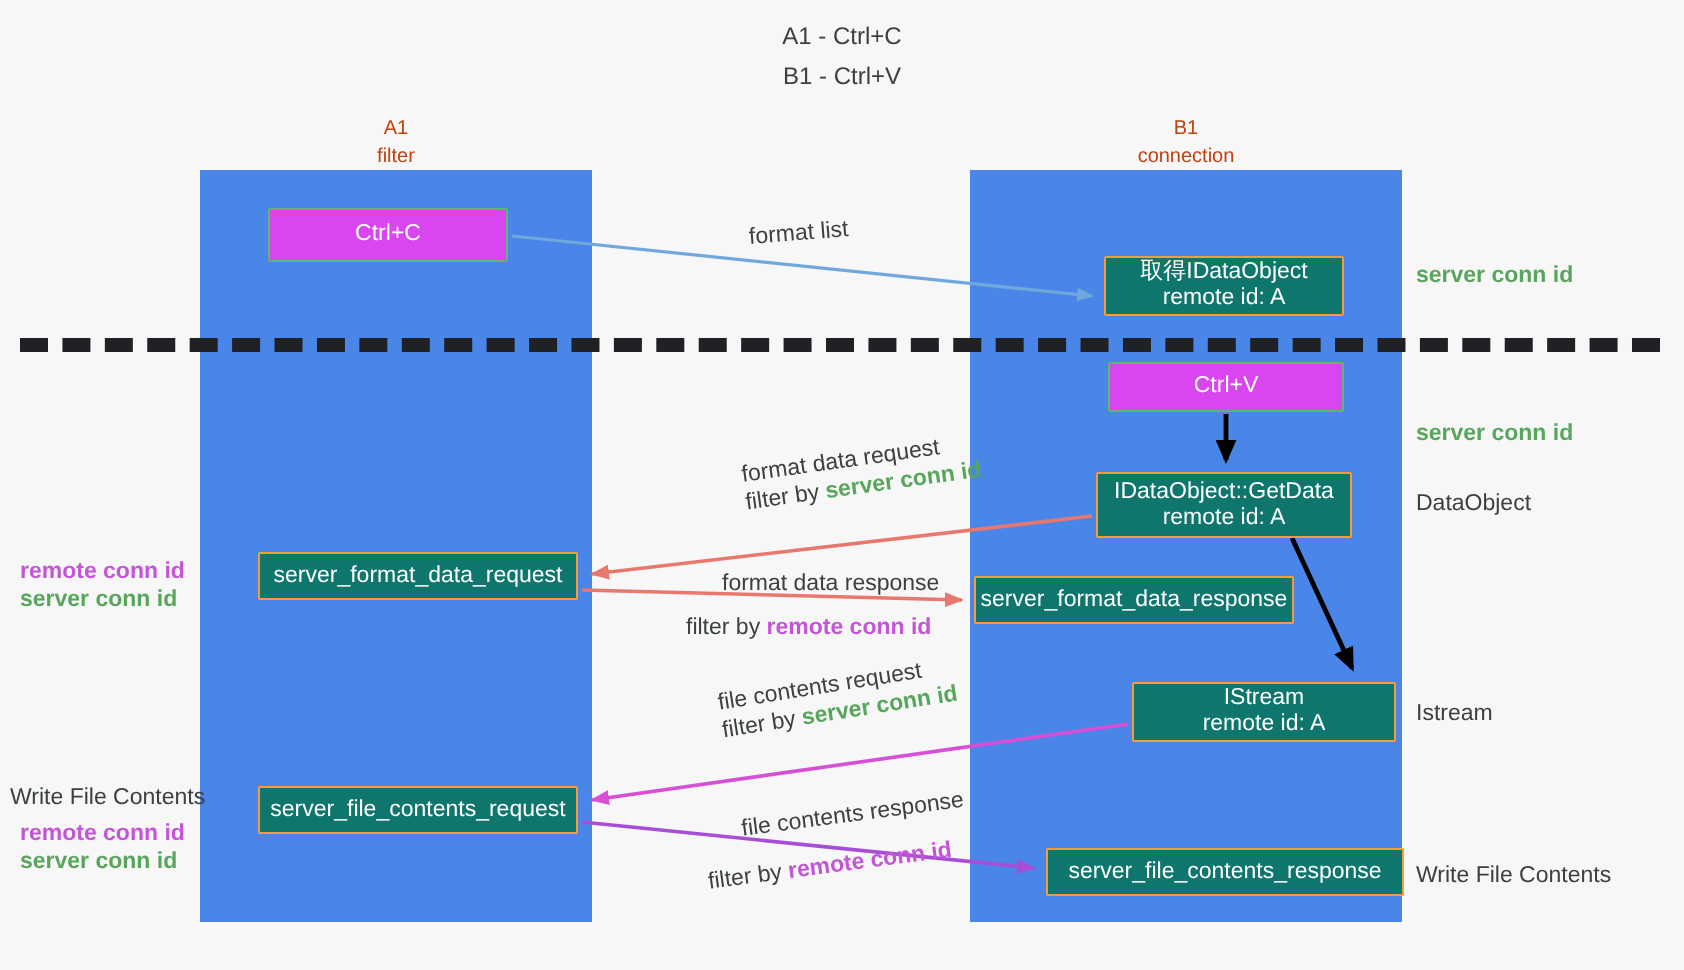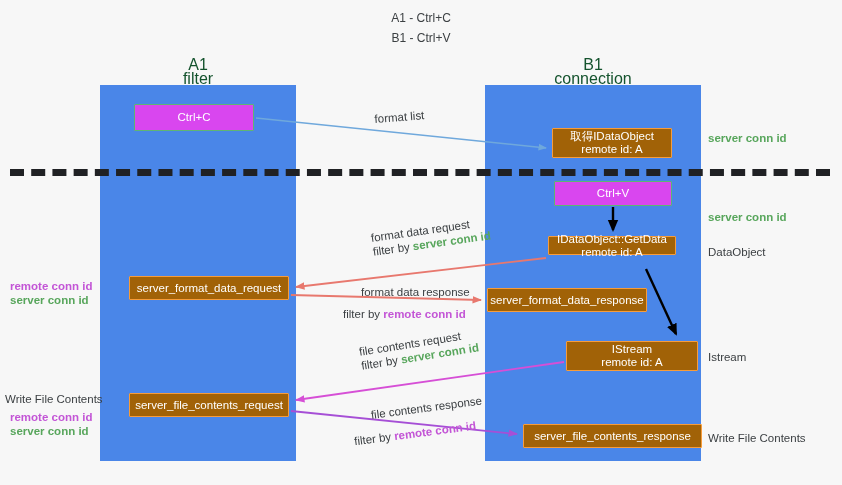--- a/index.html
+++ b/index.html
@@ -18,21 +18,21 @@
   #box-layer{z-index:3;}
   #text-layer{z-index:4;}
 
   
   .title{
     position:absolute;top:8px;left:0;width:842px;
     text-align:center;color:#3c4043;font-size:12px;line-height:20px;
   }
 
   
-  .lane-head{position:absolute;text-align:center;color:#14532d;font-size:16px;line-height:14px;}
+  .lane-head{position:absolute;text-align:center;color:#c2410c;font-size:10px;line-height:14px;}
   .lane-head .l1{display:block;}
   .lane-head .l2{display:block;}
 
   
   .lane{position:absolute;background:#4a86e8;z-index:1;}
   #lane-a1{left:100px;top:85px;width:196px;height:376px;}
   #lane-b1{left:485px;top:85px;width:216px;height:376px;}
 
   
   #separator{
@@ -42,26 +42,26 @@
 
   
   .node{
     position:absolute;box-sizing:border-box;
     display:flex;flex-direction:column;align-items:center;justify-content:center;
     color:#ffffff;font-size:11.5px;line-height:13px;text-align:center;
     border-radius:1px;
   }
   .node .ln{display:block;white-space:nowrap;}
   .green{background:#d946ef;border:1px solid #5fb573;}
-  .orange{background:#a16207;border:1px solid #f79c3a;}
+  .orange{background:#0f766e;border:1px solid #f79c3a;}
 
   #n-ctrlc{left:134px;top:104px;width:120px;height:27px;}
   #n-idataobject{left:552px;top:128px;width:120px;height:30px;}
   #n-ctrlv{left:554px;top:181px;width:118px;height:25px;}
-  #n-getdata{left:548px;top:236px;width:128px;height:19px;}
+  #n-getdata{left:548px;top:236px;width:128px;height:33px;}
   #n-fmtreq{left:129px;top:276px;width:160px;height:24px;}
   #n-fmtresp{left:487px;top:288px;width:160px;height:24px;}
   #n-istream{left:566px;top:341px;width:132px;height:30px;}
   #n-filereq{left:129px;top:393px;width:160px;height:24px;}
   #n-fileresp{left:523px;top:424px;width:179px;height:24px;}
 
   
   .ftext{position:absolute;font-size:11.5px;line-height:14px;color:#3c4043;white-space:nowrap;}
   .green-t{color:#58a65c;font-weight:bold;}
   .magenta-t{color:#c355d6;font-weight:bold;}

